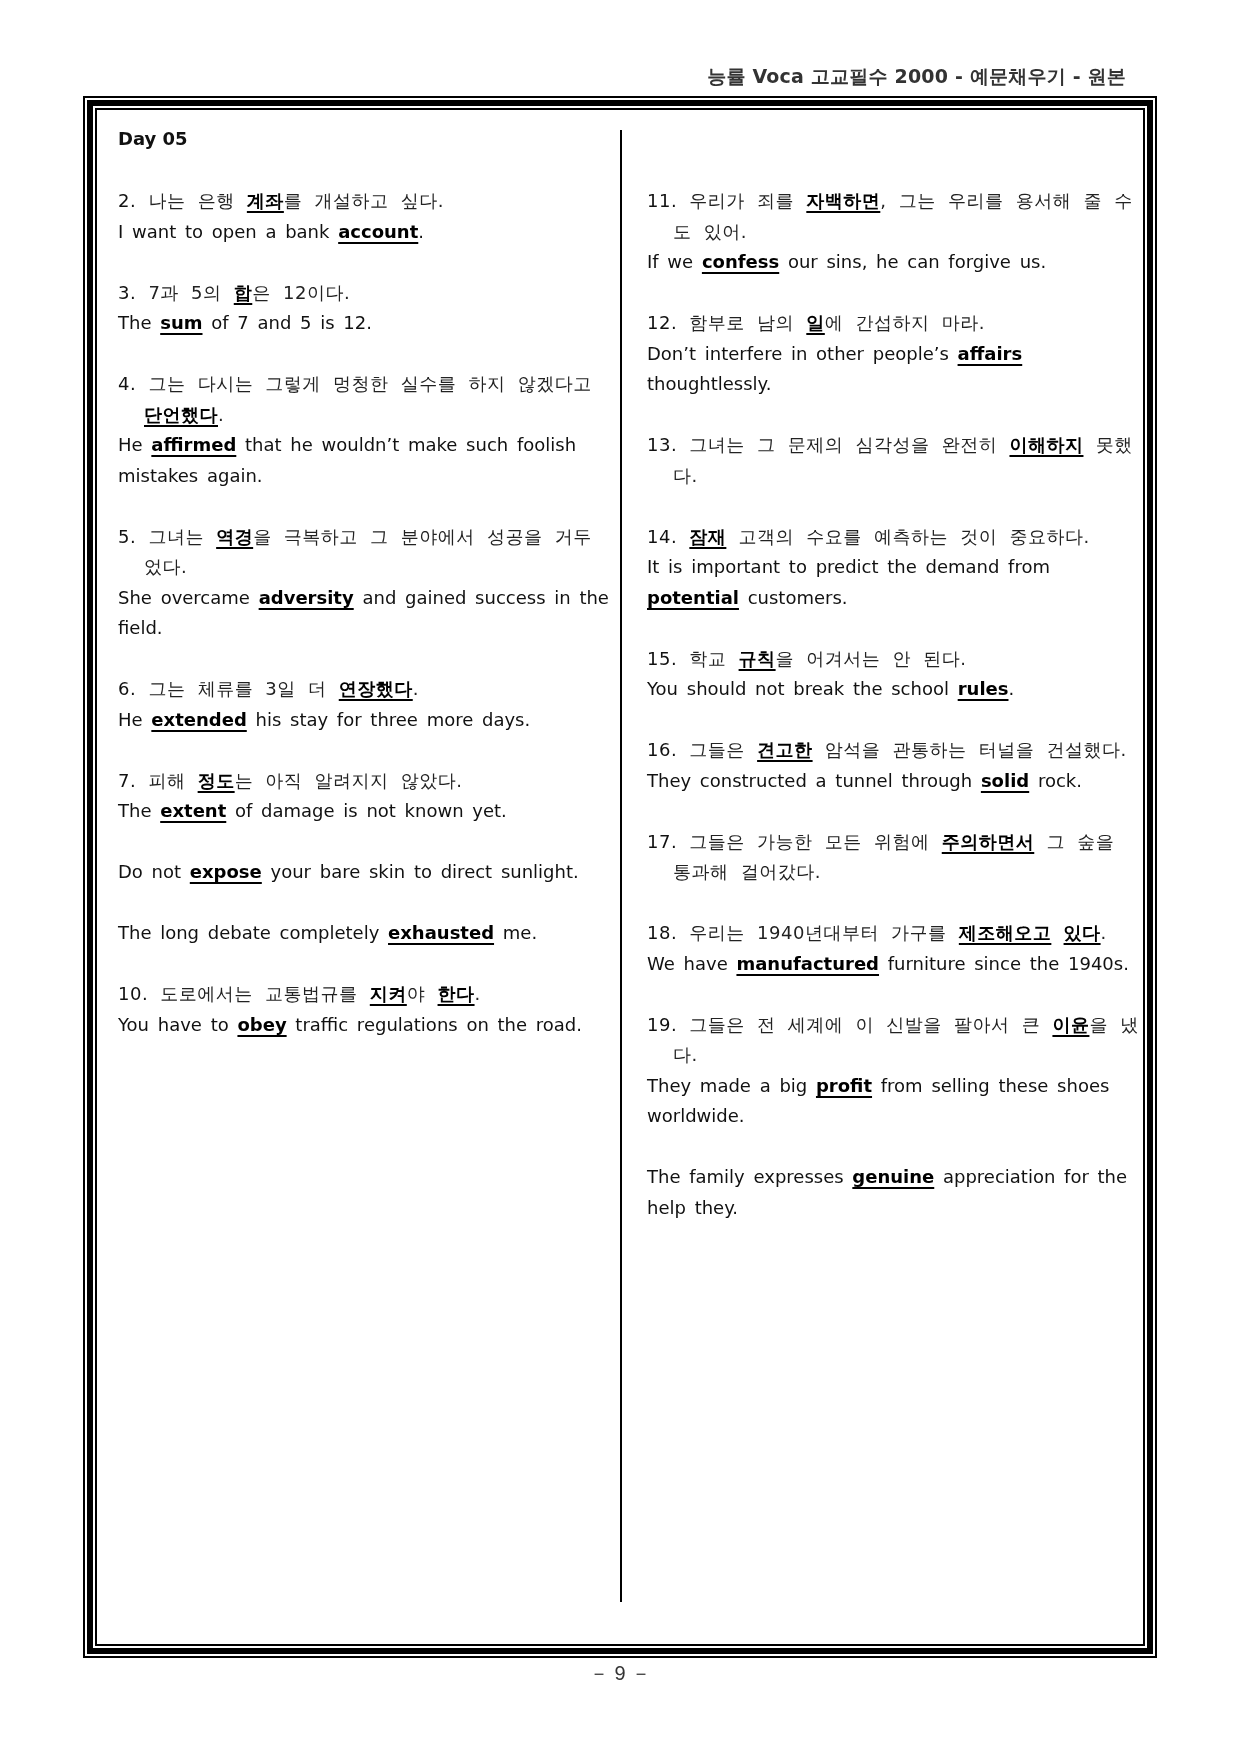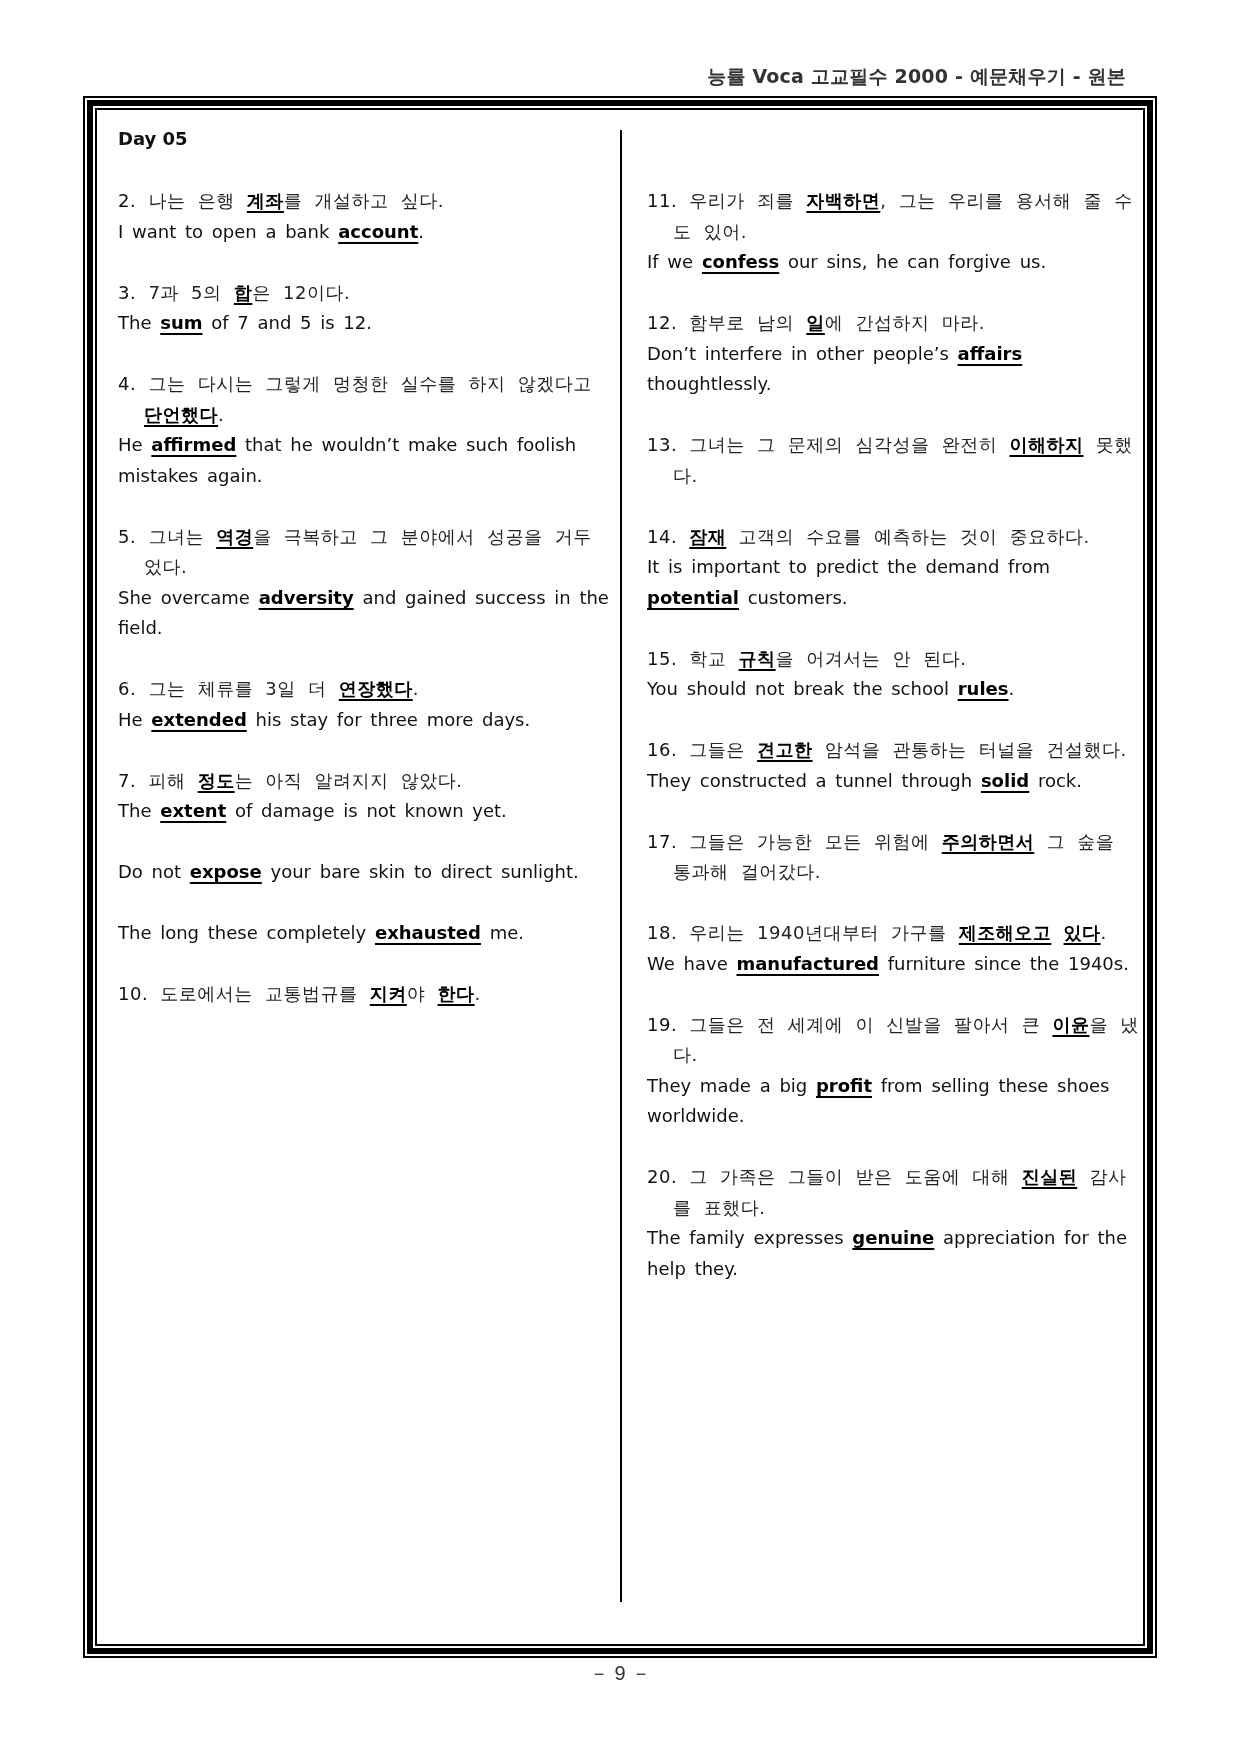--- a/index.html
+++ b/index.html
@@ -59,24 +59,25 @@
       <div class="en"><span>He </span><span class="kw">extended</span><span> his stay for three more days.</span></div>
     </div>
     <div class="item">
       <div class="ko"><span class="num">7. </span> <span>피해 </span><span class="kw">정도</span><span>는 아직 알려지지 않았다.</span></div>
       <div class="en"><span>The </span><span class="kw">extent</span><span> of damage is not known yet.</span></div>
     </div>
     <div class="item">
       <div class="en"><span>Do not </span><span class="kw">expose</span><span> your bare skin to direct sunlight.</span></div>
     </div>
     <div class="item">
-      <div class="en"><span>The long these completely </span><span class="kw">exhausted</span><span> me.</span></div>
+      <div class="en"><span>The long debate completely </span><span class="kw">exhausted</span><span> me.</span></div>
     </div>
     <div class="item">
       <div class="ko"><span class="num">10. </span> <span>도로에서는 교통법규를 </span><span class="kw">지켜</span><span>야 </span><span class="kw">한다</span><span>.</span></div>
+      <div class="en"><span>You have to </span><span class="kw">obey</span><span> traffic regulations on the road.</span></div>
     </div>
   </div>
 <div class="col right">
     <div class="item">
       <div class="ko"><span class="num">11. </span> <span>우리가 죄를 </span><span class="kw">자백하면</span><span>, 그는 우리를 용서해 줄 수도 있어.</span></div>
       <div class="en"><span>If we </span><span class="kw">confess</span><span> our sins, he can forgive us.</span></div>
     </div>
     <div class="item">
       <div class="ko"><span class="num">12. </span> <span>함부로 남의 </span><span class="kw">일</span><span>에 간섭하지 마라.</span></div>
       <div class="en"><span>Don’t interfere in other people’s </span><span class="kw">affairs</span><span> thoughtlessly.</span></div>
@@ -101,18 +102,17 @@
     </div>
     <div class="item">
       <div class="ko"><span class="num">18. </span> <span>우리는 1940년대부터 가구를 </span><span class="kw">제조해오고</span><span> </span><span class="kw">있다</span><span>.</span></div>
       <div class="en"><span>We have </span><span class="kw">manufactured</span><span> furniture since the 1940s.</span></div>
     </div>
     <div class="item">
       <div class="ko"><span class="num">19. </span> <span>그들은 전 세계에 이 신발을 팔아서 큰 </span><span class="kw">이윤</span><span>을 냈다.</span></div>
       <div class="en"><span>They made a big </span><span class="kw">profit</span><span> from selling these shoes worldwide.</span></div>
     </div>
     <div class="item">
-      <div class="ko"><span class="num">20. </span> <span>그 가족은 그들이 받은 도움에 대해 </span><span class="kw">진실된</span><span> 감사를 표했다.</span></div>
       <div class="en"><span>The family expresses </span><span class="kw">genuine</span><span> appreciation for the help they.</span></div>
     </div>
   </div>
 
 <div class="page-number">－ 9 －</div>
 
 </body></html>

